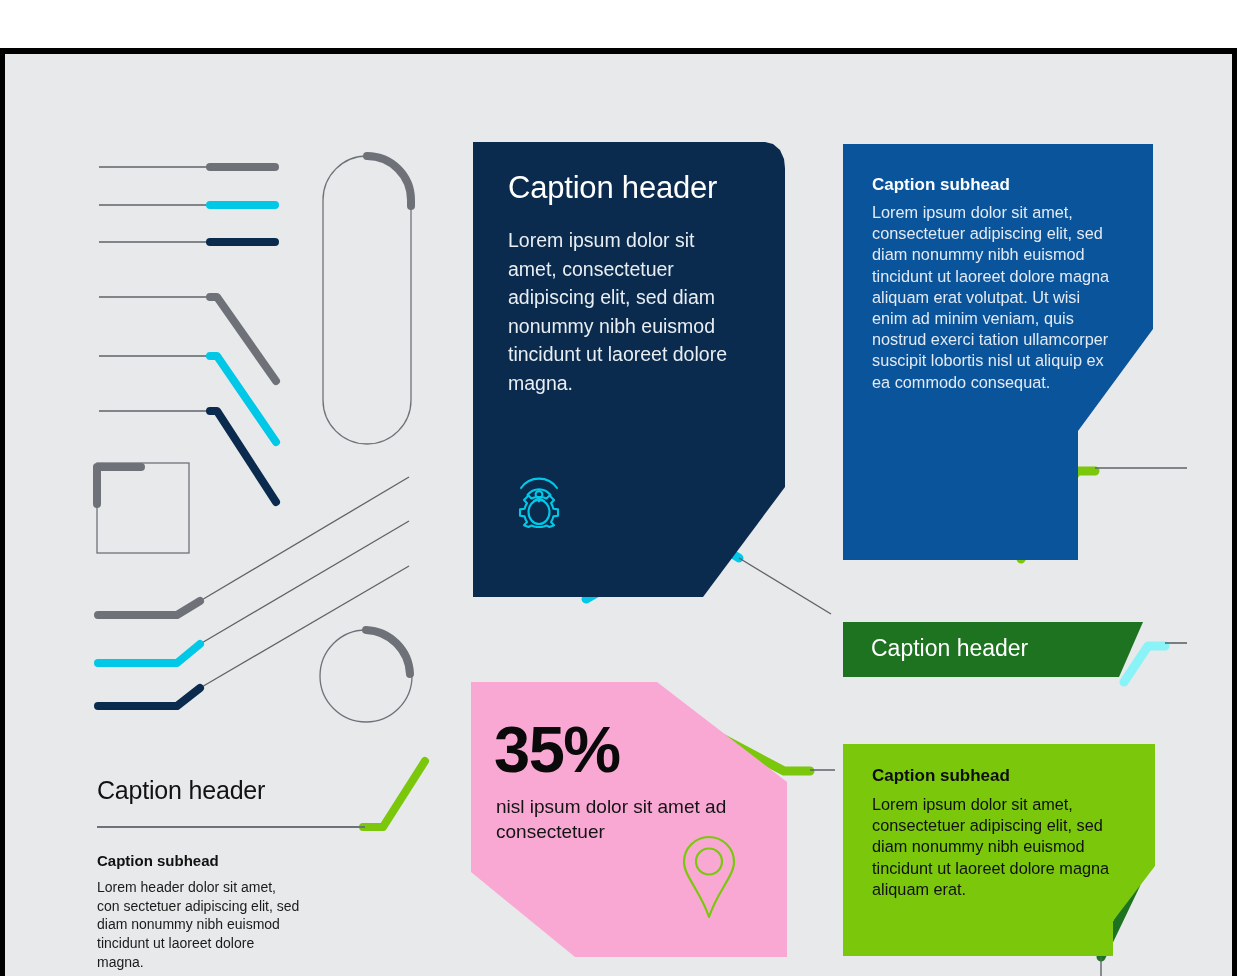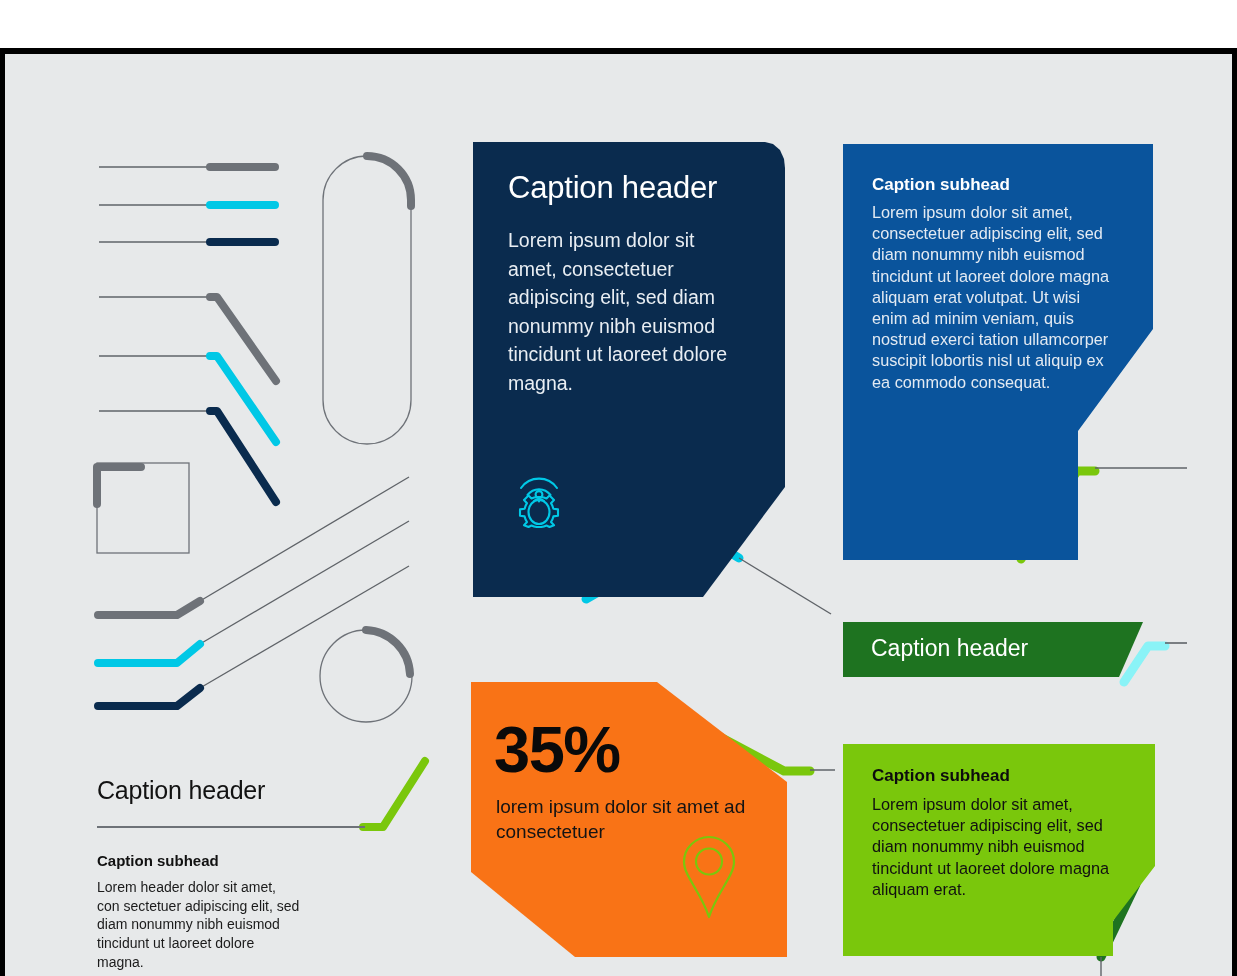--- a/index.html
+++ b/index.html
@@ -92,21 +92,21 @@
   }
   #lime-card .sub-body {
     position: absolute; left: 29px; top: 50px; width: 248px;
     font-size: 16.3px; line-height: 21.2px; color: #111111;
   }
 
   
   #stat-card {
     left: 466px; top: 628px;
     width: 316px; height: 275px;
-    background: #f97316;
+    background: #f9a8d4;
     clip-path: polygon(0 0, 186px 0, 316px 100px, 316px 275px, 104px 275px, 0 190px);
     padding-left: 7px;
   }
   #stat-card .stat-value {
     position: absolute; left: 23px; top: 30px;
     font-size: 65px; font-weight: bold; color: #0a0a0a; letter-spacing: -1.5px;
   }
   #stat-card .stat-label {
     position: absolute; left: 25px; top: 112px; width: 250px;
     font-size: 19px; line-height: 25px; color: #141414;
@@ -252,21 +252,21 @@
     <div class="bar-title">Caption header</div>
   </div>
 
   <div class="abs" id="lime-card">
     <div class="sub-title">Caption subhead</div>
     <div class="sub-body">Lorem ipsum dolor sit amet, consectetuer adipiscing elit, sed diam nonummy nibh euismod tincidunt ut laoreet dolore magna aliquam erat.</div>
   </div>
 
   <div class="abs" id="stat-card">
     <div class="stat-value">35%</div>
-    <div class="stat-label">lorem ipsum dolor sit amet ad consectetuer</div>
+    <div class="stat-label">nisl ipsum dolor sit amet ad consectetuer</div>
     <div id="pin-icon-wrap">
       <svg width="56" height="86" viewBox="0 0 56 86" fill="none" stroke="#7ac70c" stroke-width="2.2" stroke-linecap="round" stroke-linejoin="round">
         <path d="M28 3 C 14.2 3 3 14.2 3 28 C 3 42 20 58 28 83 C 36 58 53 42 53 28 C 53 14.2 41.8 3 28 3 Z"></path>
         <circle cx="28" cy="27.5" r="13"></circle>
       </svg>
     </div>
   </div>
 
   <div class="abs" id="caption-block">
     <div class="cap-head">Caption header</div>

